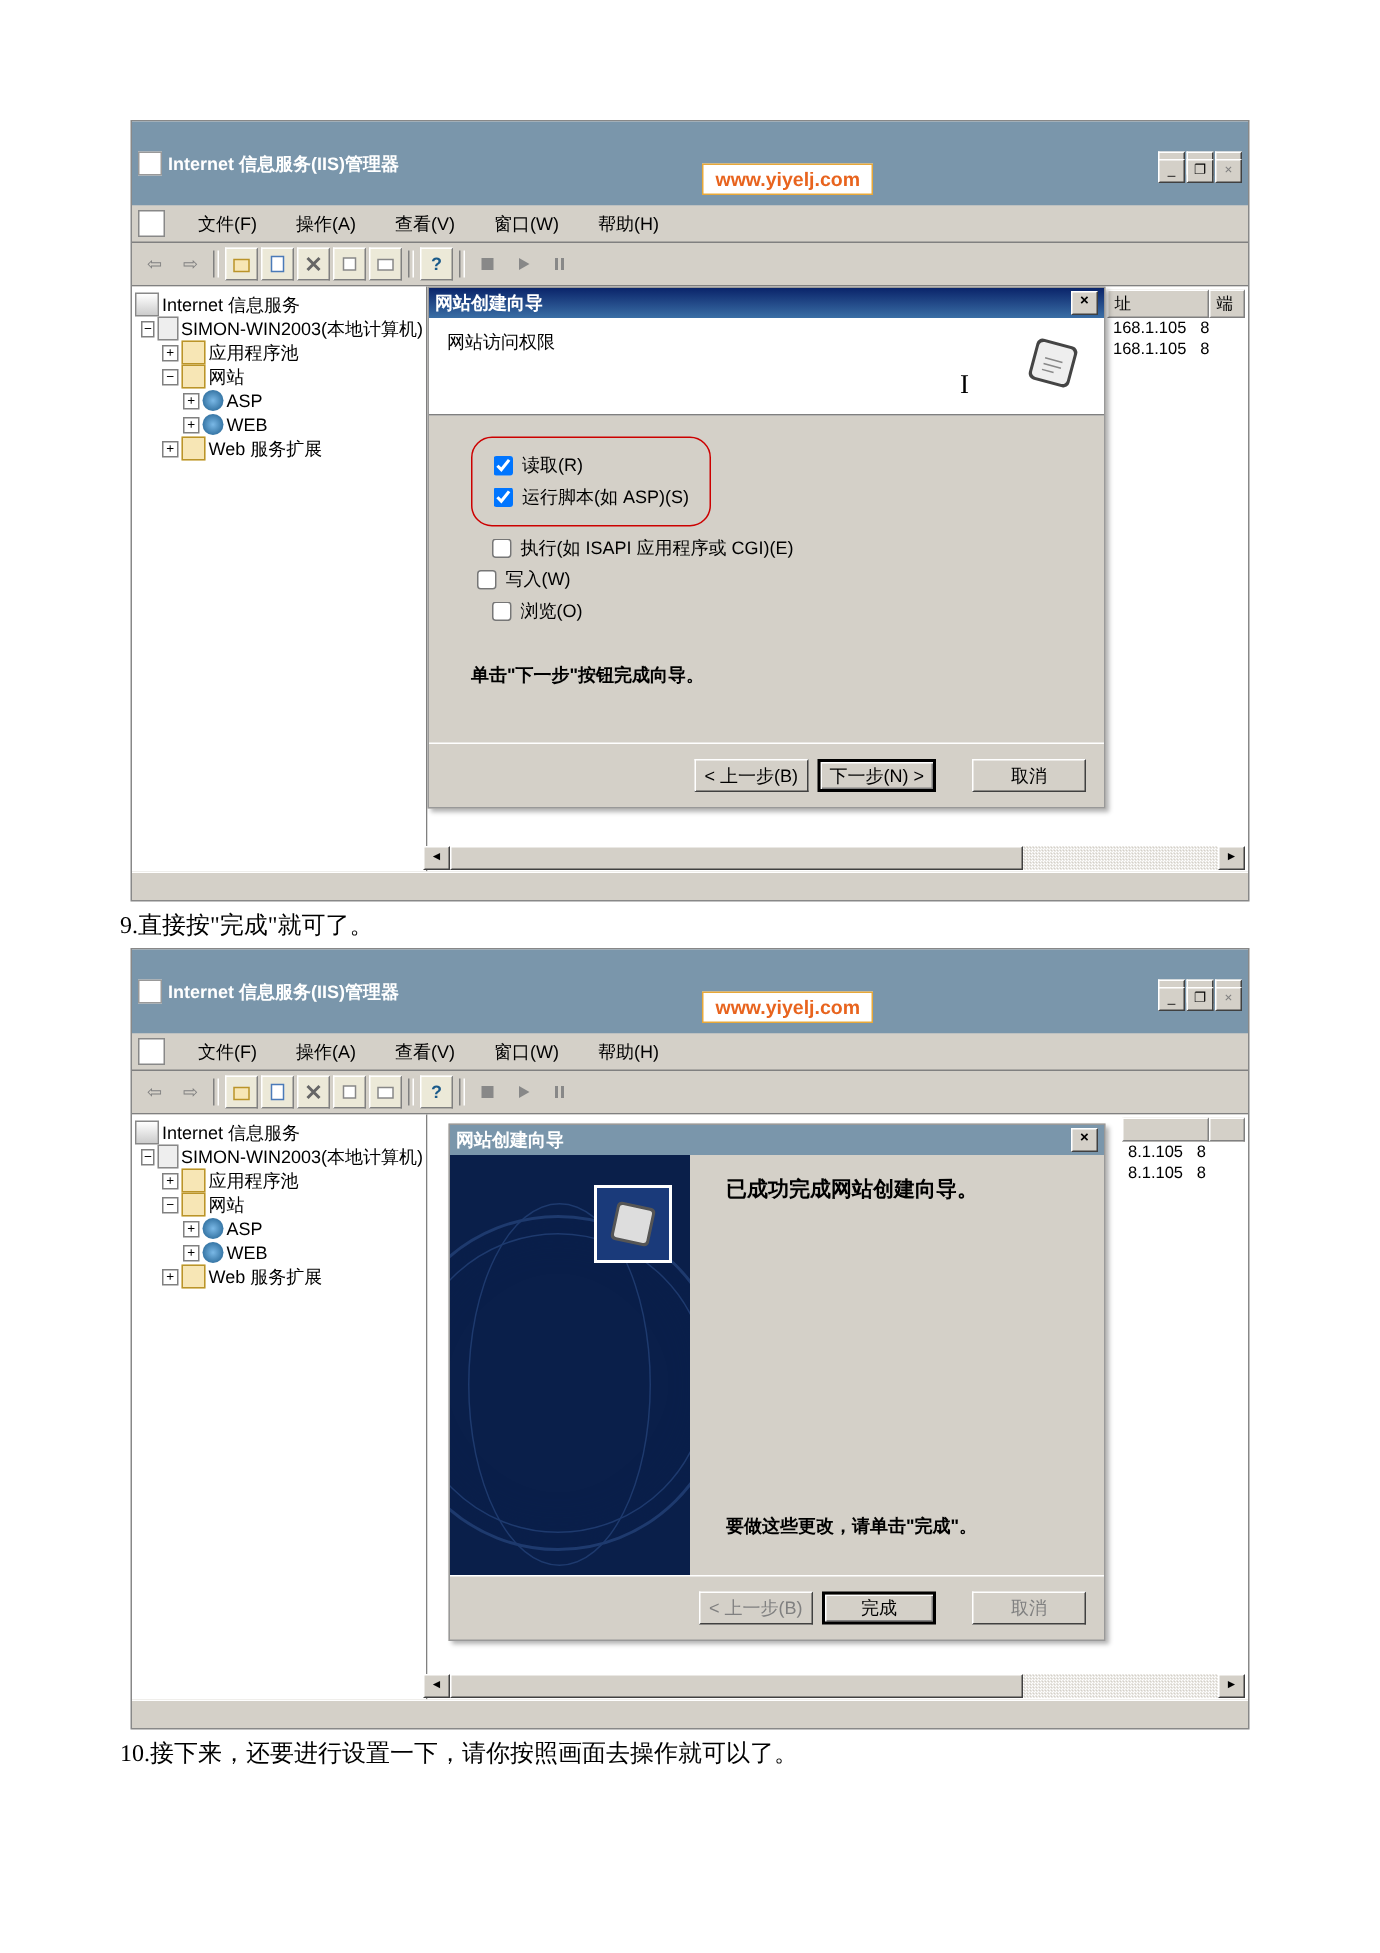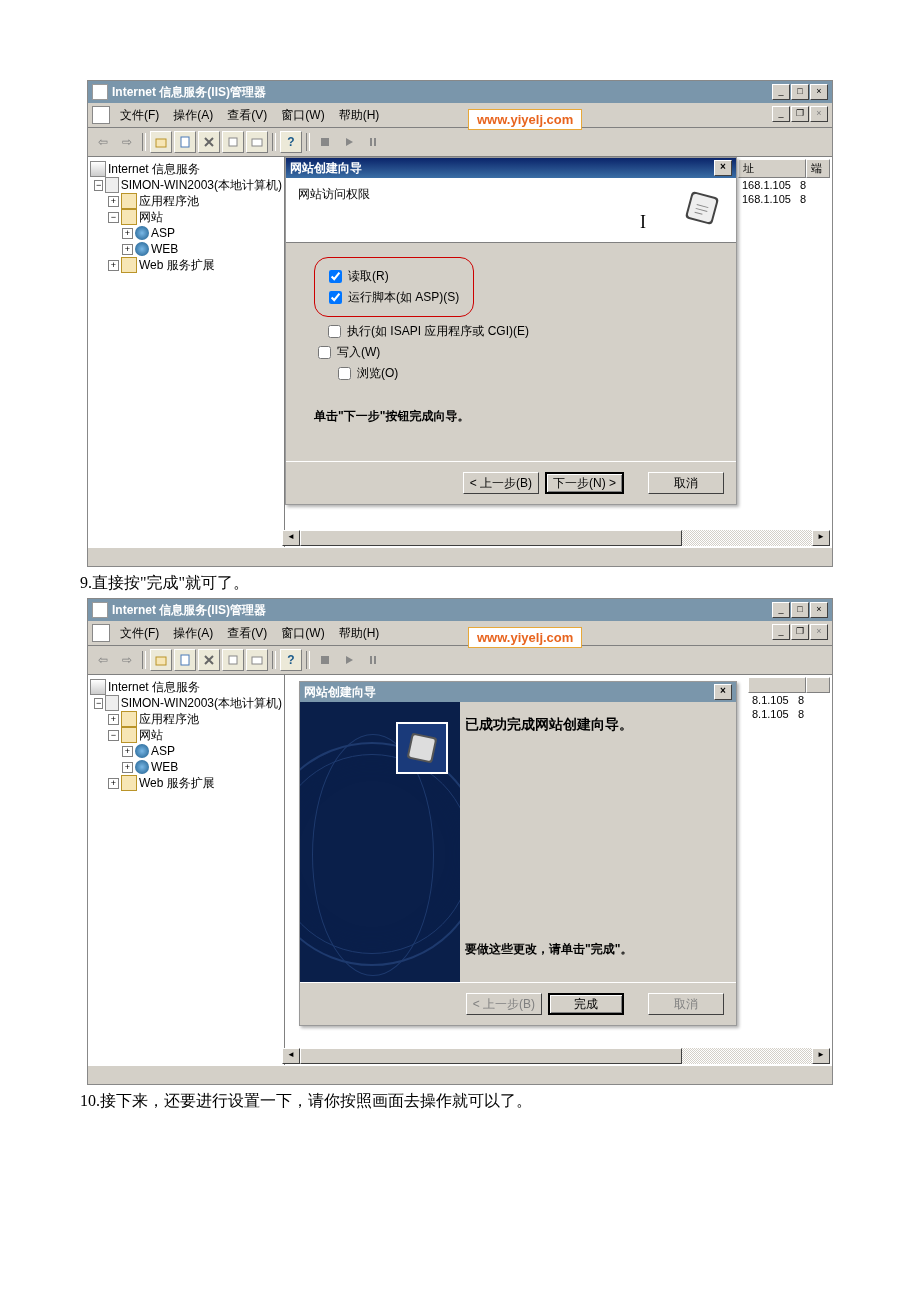--- a/index.html
+++ b/index.html
@@ -1,25 +1,25 @@
 <!DOCTYPE html>
 <html><head>
 <meta charset="utf-8">
 <style>
 body{margin:0;background:#fff;font-family:"Microsoft YaHei","SimSun",Arial,sans-serif;font-size:12px;color:#000}
 .page{width:920px;margin:0 auto;padding:80px 0 200px}
 .shot{margin:0 87px 0 87px;border:1px solid #888;position:relative}
 .win{background:#d4d0c8}
-.title-inactive{background:#7a96ab;color:#fff;font-size:12px;padding:3px 4px;display:flex;align-items:center;height:16px}
+.title-inactive{background:#7a96ab;color:#fff;font-size:12px;padding:20px 4px;display:flex;align-items:center;height:16px}
 .title-inactive .ticon{width:14px;height:14px;background:#fff;margin-right:4px;border:1px solid #999}
 .title-text{flex:1;font-weight:bold}
 .winbtns{display:flex;gap:1px}
 .winbtn{width:16px;height:14px;background:#d4d0c8;border:1px solid #fff;border-right-color:#404040;border-bottom-color:#404040;font-size:9px;text-align:center;line-height:12px;font-family:Arial;color:#000}
 .mdi-btns{position:absolute;right:4px;top:25px;display:flex;gap:1px}
-.menubar{background:#d4d0c8;padding:2px 4px;display:flex;align-items:center;gap:2px;border-bottom:1px solid #808080;height:20px}
+.menubar{background:#d4d0c8;padding:2px 4px;display:flex;align-items:center;gap:14px;border-bottom:1px solid #808080;height:20px}
 .mitem{padding:2px 6px}
 .micon{width:16px;height:16px;background:#fff;border:1px solid #888;margin-right:2px}
 .toolbar{background:#d4d0c8;padding:2px 4px;display:flex;align-items:center;gap:2px;border-bottom:1px solid #808080;height:24px}
 .tbtn{width:20px;height:20px;border:1px solid #d4d0c8;display:flex;align-items:center;justify-content:center}
 .tbtn.raised{border:1px solid #fff;border-right-color:#808080;border-bottom-color:#808080;background:#ece9d8}
 .tsep{width:2px;height:18px;border-left:1px solid #808080;border-right:1px solid #fff;margin:0 2px}
 .arrow{font-family:Arial;font-size:12px;color:#808080}
 .content{display:flex;height:390px}
 .tree{width:192px;background:#fff;border-right:1px solid #808080;padding:4px 2px;font-size:12px;line-height:16px}
 .trow{display:flex;align-items:center;white-space:nowrap}
@@ -58,21 +58,21 @@
 .hscroll .sbtn{width:16px;height:14px;background:#d4d0c8;border:1px solid #fff;border-right-color:#404040;border-bottom-color:#404040;font-size:8px;text-align:center;line-height:12px}
 .watermark{position:absolute;left:380px;top:28px;background:#fff;border:1px solid #e8a838;padding:2px 8px;color:#e8641e;font-size:13px;font-weight:bold;z-index:5}
 .caption{font-size:16px;margin:6px 0 4px 80px;font-family:"SimSun"}
 .wiz2-body{display:flex;padding:0;min-height:280px}
 .wiz2-left{width:160px;background:#0a1f4a;position:relative;overflow:hidden}
 .wiz2-globe{position:absolute;left:-40px;top:40px;width:220px;height:220px;border-radius:50%;border:2px solid #1e3a6e;box-shadow:inset 0 0 30px #0a1f4a}
 .wiz2-globe::before,.wiz2-globe::after{content:"";position:absolute;border:1px solid #1e3a6e;border-radius:50%}
 .wiz2-globe::before{left:10px;top:10px;right:10px;bottom:10px}
 .wiz2-globe::after{left:50px;top:-10px;width:120px;height:240px}
 .wiz2-iconbox{position:absolute;right:12px;top:20px;width:48px;height:48px;border:2px solid #fff;background:#1a3a7a;display:flex;align-items:center;justify-content:center}
-.wiz2-right{flex:1;background:#d4d0c8;padding:14px 5px;display:flex;flex-direction:column}
+.wiz2-right{flex:1;background:#d4d0c8;padding:14px 24px;display:flex;flex-direction:column}
 .wiz2-h{font-weight:bold;font-size:14px;margin-bottom:auto}
 .wiz2-msg{font-size:12px;font-weight:bold;margin-bottom:10px}
 svg{display:block}
 </style>
 </head>
 <body>
 
 <div class="page">
 
 <div class="shot">
@@ -232,21 +232,21 @@
                   </label>
       </div>
       <label class="cb" style="margin-left:14px">
                   <input type="checkbox" style="">
                   <span>执行(如 ISAPI 应用程序或 CGI)(E)</span>
                 </label>
       <label class="cb" style="margin-left:4px">
                   <input type="checkbox" style="">
                   <span>写入(W)</span>
                 </label>
-      <label class="cb" style="margin-left:24px">
+      <label class="cb" style="margin-left:14px">
                   <input type="checkbox" style="">
                   <span>浏览(O)</span>
                 </label>
       <div class="hint">单击"下一步"按钮完成向导。</div>
      </div>
      <div class="wiz-btns">
       <button class="btn">&lt; 上一步(B)</button>
       <button class="btn def">下一步(N) &gt;</button>
       <span style="width:12px"></span>
       <button class="btn">取消</button>

